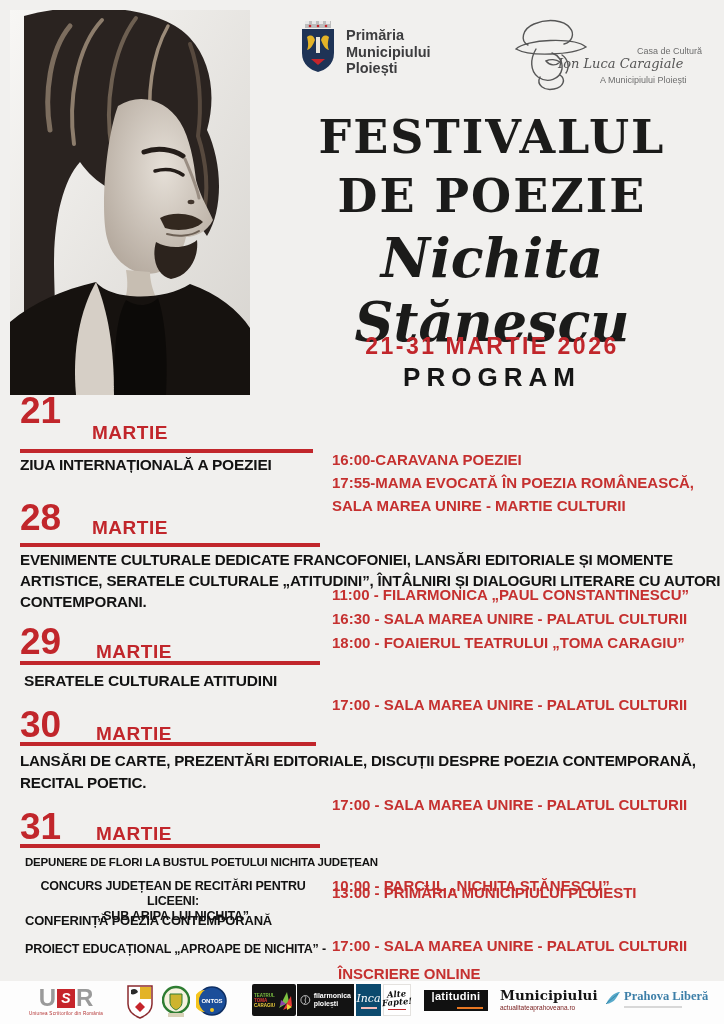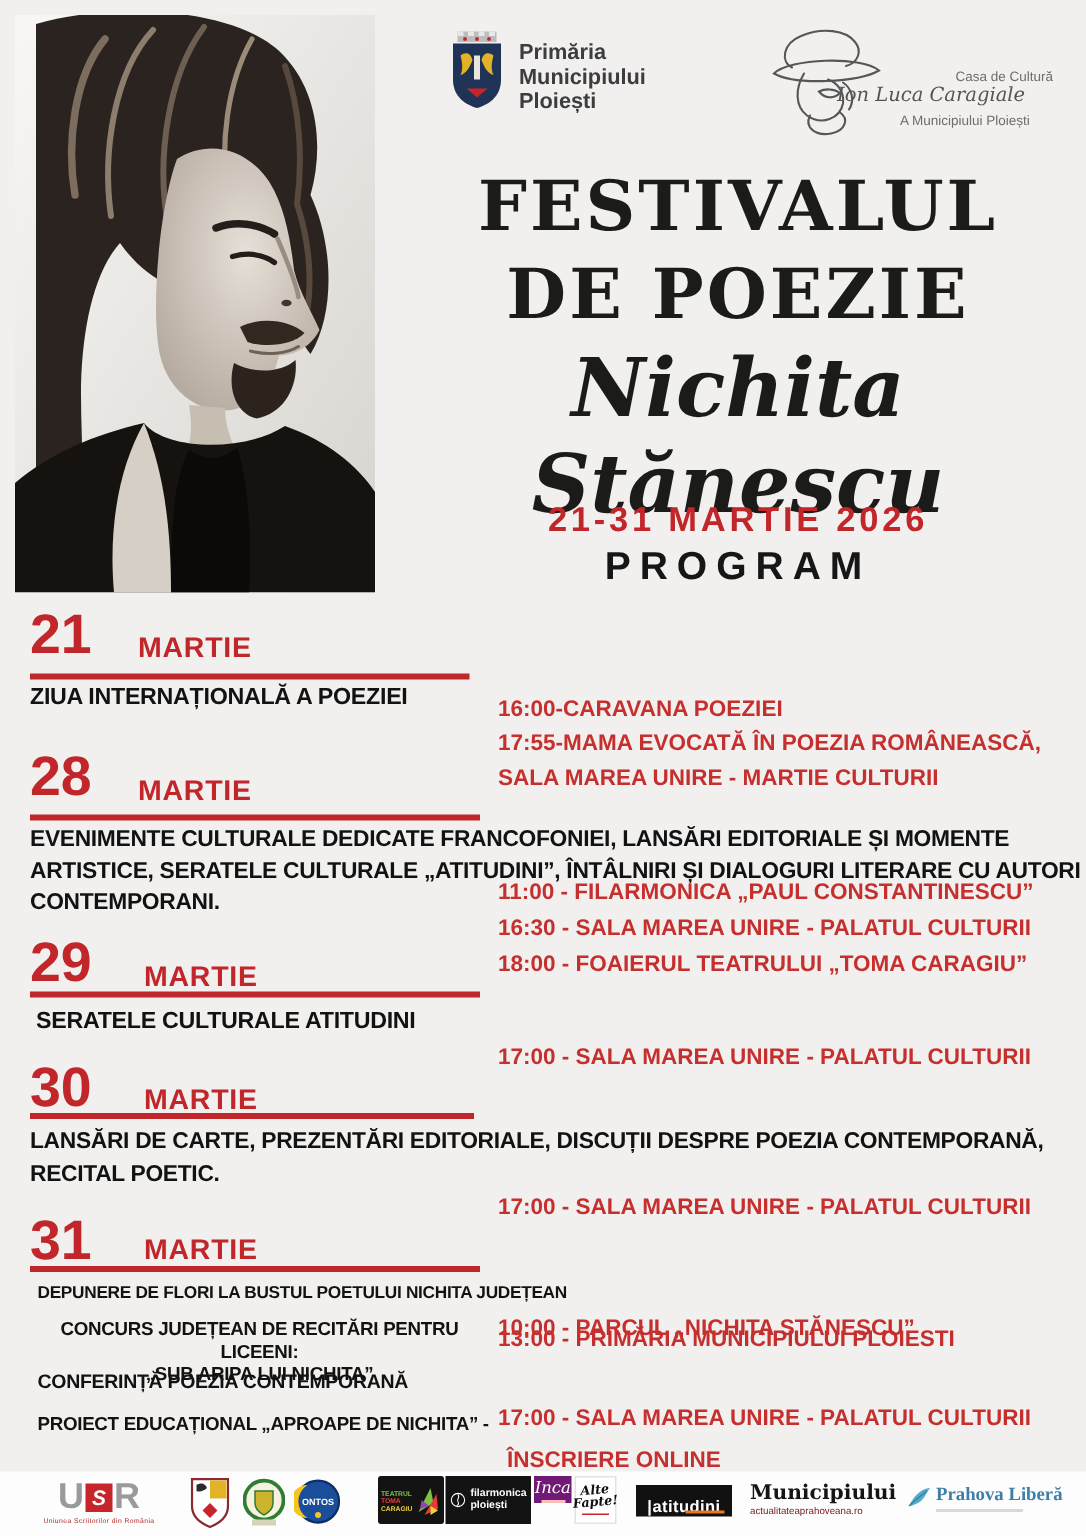--- a/index.html
+++ b/index.html
@@ -25,22 +25,22 @@
   .t-program{position:absolute;top:362px;width:100%;font-weight:900;font-size:26px;letter-spacing:6px;color:#161616;}
   
   .day{position:absolute;left:20px;color:#c1262b;font-weight:900;font-size:37px;line-height:1;}
   .month{position:absolute;color:#c1262b;font-weight:900;font-size:19px;letter-spacing:.5px;line-height:1;}
   .rule{position:absolute;left:20px;height:4px;background:#c1262b;}
   .ev{position:absolute;color:#121212;font-weight:bold;letter-spacing:-0.2px;line-height:1.15;}
   .times{position:absolute;left:332px;color:#c5302f;font-weight:bold;font-size:15px;line-height:23px;white-space:nowrap;}
   .time-one{position:absolute;left:332px;color:#c5302f;font-weight:bold;font-size:15px;white-space:nowrap;margin-top:24px;}
   .evlines{position:absolute;left:20px;color:#121212;font-weight:bold;font-size:15.2px;line-height:21px;letter-spacing:-0.2px;}
   
-  .d21-day{top:404px}.d21-month{left:92px;top:423px}.d21-rule{top:449px;width:293px}
-  .d21-ev{left:20px;top:456px;font-size:15.5px}.d21-times{top:461px}
+  .d21-day{top:392px}.d21-month{left:92px;top:423px}.d21-rule{top:449px;width:293px}
+  .d21-ev{left:20px;top:456px;font-size:15.5px}.d21-times{top:448px}
   .d28-day{top:499px}.d28-month{left:92px;top:518px}.d28-rule{top:543px;width:300px}
   .d28-lines{top:549px}.d28-times{top:583px;line-height:24px}
   .d29-day{top:623px}.d29-month{left:96px;top:642px}.d29-rule{top:661px;width:300px}
   .d29-ev{left:24px;top:672px;font-size:15.5px}.d29-time{top:672px}
   .d30-day{top:706px}.d30-month{left:96px;top:724px}.d30-rule{top:742px;width:296px}
   .d30-lines{top:750px;line-height:22px}.d30-time{top:772px}
   .d31-day{top:808px}.d31-month{left:96px;top:824px}.d31-rule{top:844px;width:300px}
   .r1-ev{left:25px;top:856px;font-size:11.5px}.r1-time{top:853px}
   .r2-ev{left:20px;top:879px;width:306px;text-align:center;font-size:12.5px;line-height:15px}
   .r2-time{top:860px}
@@ -53,27 +53,27 @@
   .usr-row{display:flex;align-items:center;justify-content:center;gap:1px;}
   .usr-letter{font-size:24px;font-weight:bold;color:#9a9a9a;line-height:1;}
   .usr-s{width:18px;height:19px;background:#c6252b;color:#fff;font-weight:bold;font-style:italic;font-size:14px;display:flex;align-items:center;justify-content:center;}
   .usr-sub{font-size:4.5px;color:#b02a2a;letter-spacing:.3px;margin-top:1px;}
   .crest1{left:127px;top:4px}.crest2{left:162px;top:4px}.ontos{left:196px;top:4px}
   .teatrul{left:252px;top:3px;width:44px;height:32px;background:#131313;border-radius:2px;display:flex;align-items:center;padding:0 2px;box-sizing:border-box;gap:2px;}
   .teatrul-lines{font-size:4.5px;font-weight:bold;line-height:5px;}
   .tl1{color:#7dc242}.tl2{color:#e63b35}.tl3{color:#f2d23c}
   .filar{left:297px;top:3px;width:57px;height:32px;background:#131313;display:flex;align-items:center;gap:3px;padding:0 3px;box-sizing:border-box;}
   .filar-text{color:#fff;font-size:7px;font-weight:bold;line-height:8px;}
-  .inca{left:356px;top:3px;width:25px;height:18px;background:#701a75;color:#fff;display:flex;flex-direction:column;align-items:center;justify-content:center;}
+  .inca{left:356px;top:3px;width:25px;height:32px;background:#0c4a6e;color:#fff;display:flex;flex-direction:column;align-items:center;justify-content:center;}
   .inca-script{font-family:"DejaVu Serif",serif;font-style:italic;font-size:11px;}
   .inca-bar{width:16px;height:2px;background:#f6bdb9;margin-top:2px;}
   .altef{left:383px;top:3px;width:28px;height:32px;background:#ffffff;border:1px solid #e4e2df;box-sizing:border-box;display:flex;flex-direction:column;align-items:center;justify-content:center;transform:rotate(0deg);}
   .altef-l{font-family:"DejaVu Serif",serif;font-style:italic;font-weight:bold;font-size:8.5px;line-height:8.5px;color:#111;transform:rotate(-5deg);}
   .altef-bar{width:18px;height:1.5px;background:#c6252b;margin-top:2px;}
-  .atitudini{left:424px;top:9px;width:64px;height:21px;background:#111;color:#fff;display:flex;align-items:flex-end;justify-content:center;font-weight:bold;font-size:11px;letter-spacing:.3px;position:absolute;}
+  .atitudini{left:424px;top:9px;width:64px;height:21px;background:#111;color:#fff;display:flex;align-items:flex-start;justify-content:center;font-weight:bold;font-size:11px;letter-spacing:.3px;position:absolute;}
   .atit-under{position:absolute;right:5px;bottom:2px;width:26px;height:2px;background:#e87722;}
   .actual{left:500px;top:7px;width:100px;}
   .actual-main{font-family:"DejaVu Serif",serif;font-weight:bold;font-size:13.5px;color:#141414;line-height:14px;display:flex;align-items:center;gap:3px;}
   .actual-mini{display:inline-block;width:14px;}
   .actual-mini div{height:1.5px;background:#8a8a8a;margin:1.5px 0;}
   .actual-url{font-size:6.5px;color:#7a2020;margin-top:2px;}
   .prahova{left:604px;top:8px;display:flex;align-items:center;gap:3px;}
   .prahova-text{font-family:"Liberation Serif",serif;font-size:12.5px;color:#3d7fa8;font-weight:bold;}
   .prahova-sub{height:2px;width:58px;background:#d8d8d8;margin-top:2px;}
 </style>

